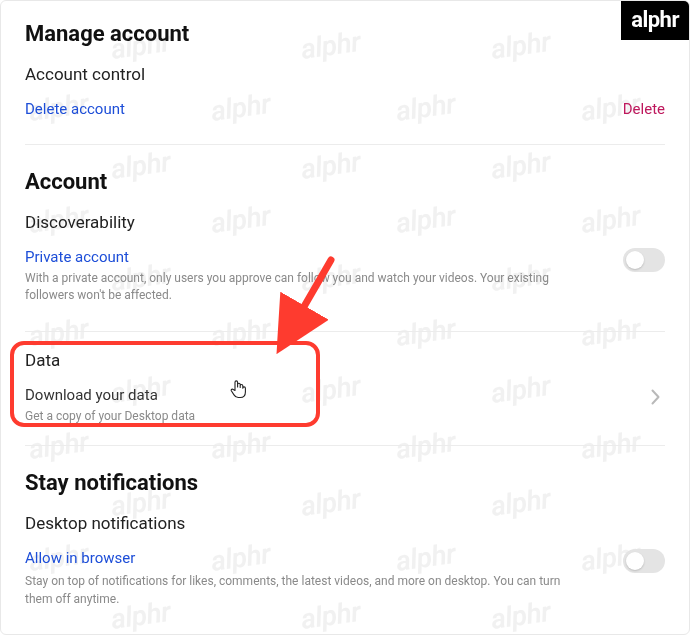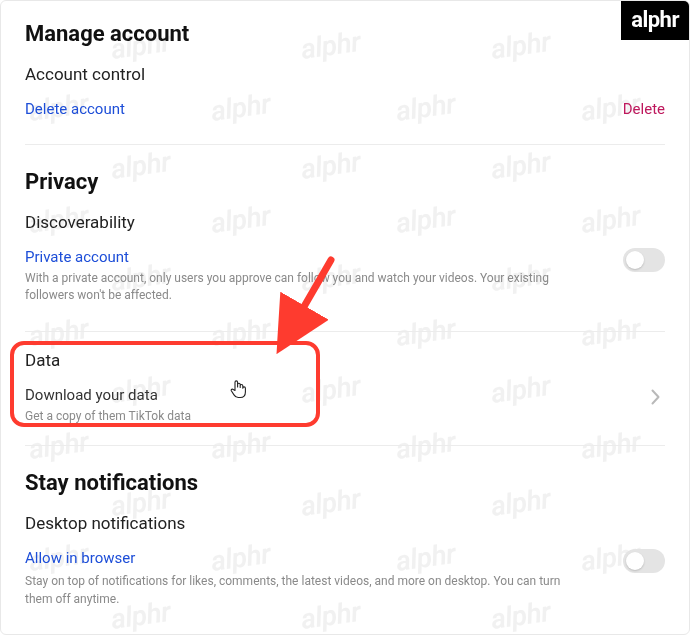--- a/index.html
+++ b/index.html
@@ -215,37 +215,37 @@
     <h3 class="subsection-title">Account control</h3>
     <div class="row">
       <span class="row-label">Delete account</span>
       <span class="delete-link">Delete</span>
     </div>
   </div>
 
   <hr class="divider">
 
   <div class="block">
-    <h2 class="section-title">Privacy</h2>
+    <h2 class="section-title">Account</h2>
     <h3 class="subsection-title">Discoverability</h3>
     <div class="row" style="align-items:flex-start;">
       <div style="flex:1;">
         <div class="row-label" style="margin-bottom:4px;">Private account</div>
         <div class="desc">With a private account, only users you approve can follow you and watch your videos. Your existing followers won't be affected.</div>
       </div>
       <div class="toggle"></div>
     </div>
 
     <hr class="divider" style="margin:14px 0 18px 0;">
 
     <h3 class="subsection-title">Data</h3>
     <div class="data-row">
       <div class="data-text">
         <div class="data-label">Download your data</div>
-        <div class="desc">Get a copy of them TikTok data</div>
+        <div class="desc">Get a copy of your Desktop data</div>
       </div>
       <span class="chevron">
         <svg width="10" height="16" viewBox="0 0 10 16" fill="none">
           <path d="M1.5 1.5 L7.5 8 L1.5 14.5" stroke="#b9b9b9" stroke-width="2" stroke-linecap="round" stroke-linejoin="round"></path>
         </svg>
       </span>
     </div>
   </div>
 
   <hr class="divider" style="margin:18px 0 24px 0;">

